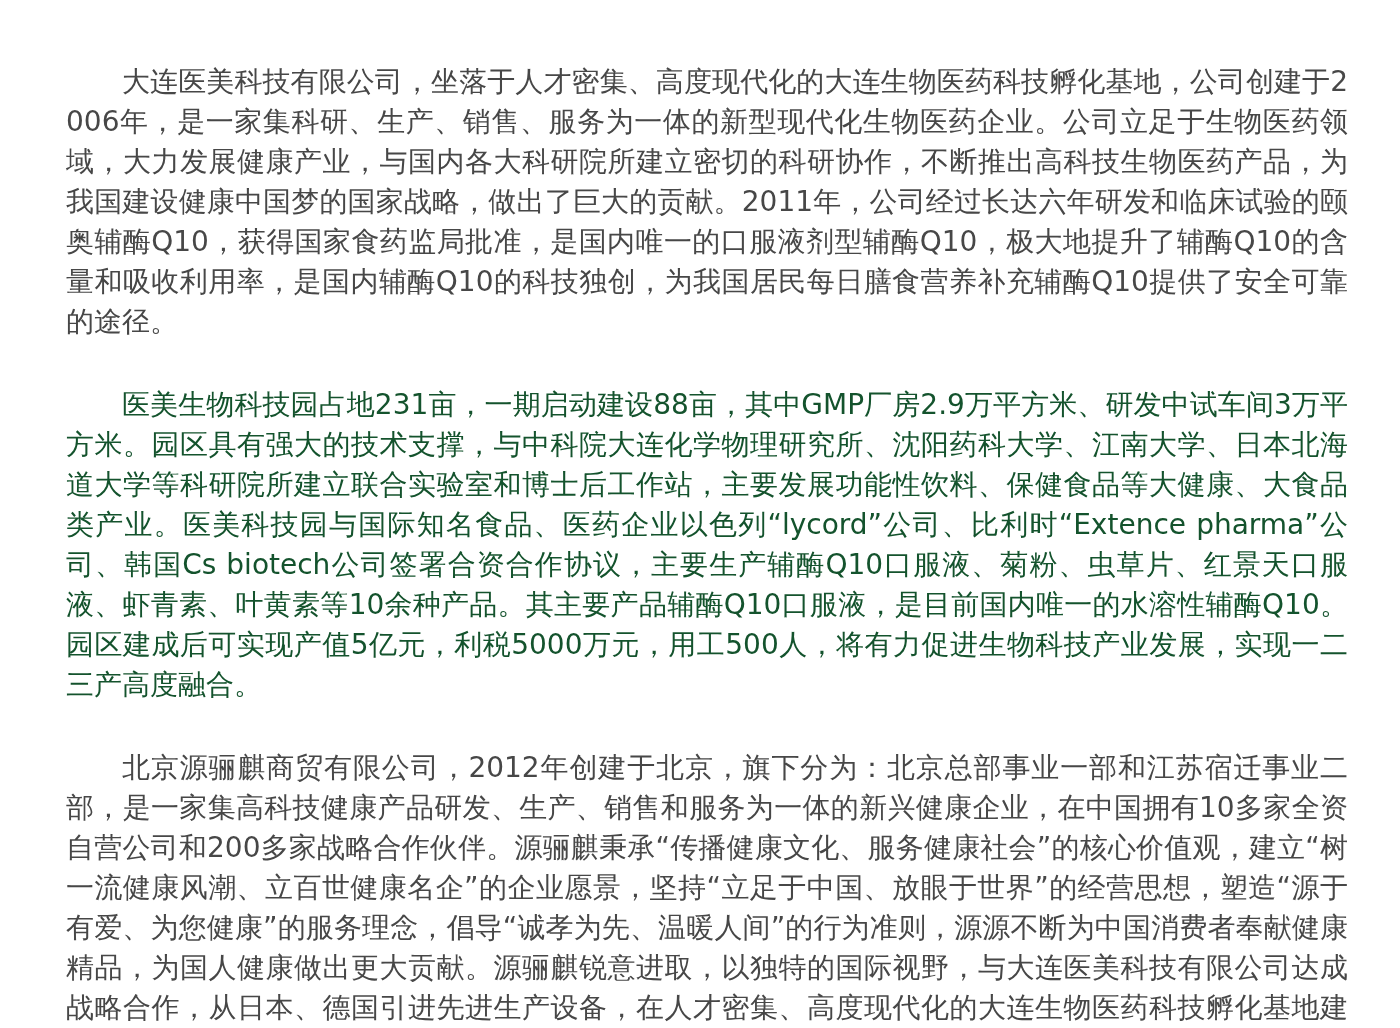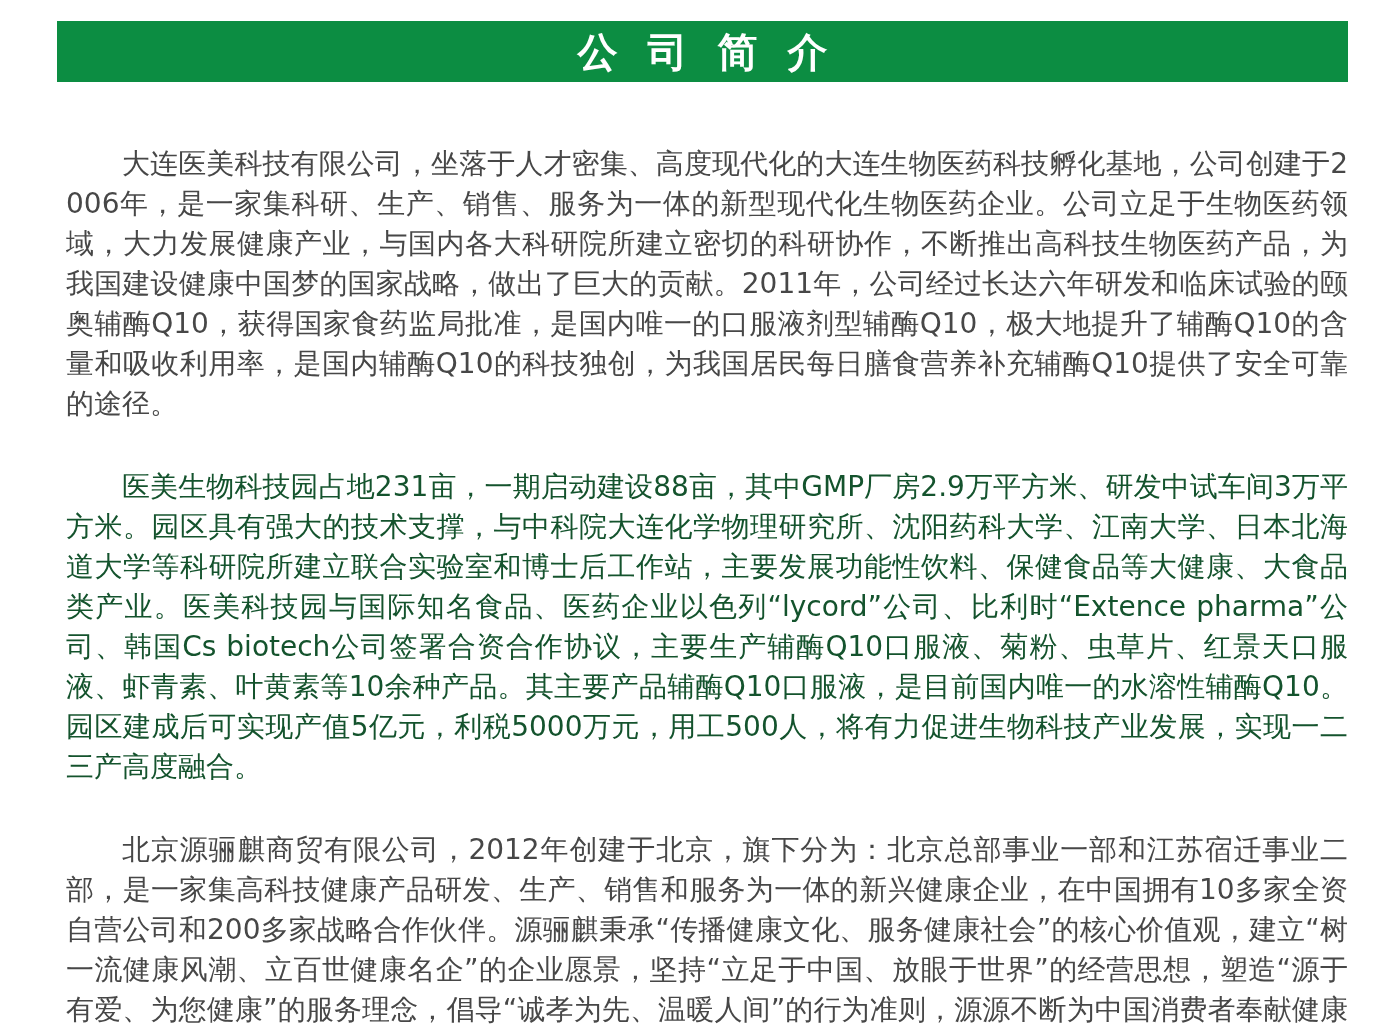--- a/index.html
+++ b/index.html
@@ -50,21 +50,18 @@
     word-break: break-all;
   }
   .content p:last-child {
     margin-bottom: 0;
   }
 </style>
 </head>
 <body>
 
 <div class="page">
-  <div class="banner" style="background: rgb(12, 141, 66);">
-    <h1 class="banner-title" style="color: rgb(255, 255, 255);">公 司 简 介</h1>
-  </div>
   <div class="content">
     <p style="color: rgb(71, 71, 71);">大连医美科技有限公司，坐落于人才密集、高度现代化的大连生物医药科技孵化基地，公司创建于2006年，是一家集科研、生产、销售、服务为一体的新型现代化生物医药企业。公司立足于生物医药领域，大力发展健康产业，与国内各大科研院所建立密切的科研协作，不断推出高科技生物医药产品，为我国建设健康中国梦的国家战略，做出了巨大的贡献。2011年，公司经过长达六年研发和临床试验的颐奥辅酶Q10，获得国家食药监局批准，是国内唯一的口服液剂型辅酶Q10，极大地提升了辅酶Q10的含量和吸收利用率，是国内辅酶Q10的科技独创，为我国居民每日膳食营养补充辅酶Q10提供了安全可靠的途径。</p>
     <p style="color: #14532d;">医美生物科技园占地231亩，一期启动建设88亩，其中GMP厂房2.9万平方米、研发中试车间3万平方米。园区具有强大的技术支撑，与中科院大连化学物理研究所、沈阳药科大学、江南大学、日本北海道大学等科研院所建立联合实验室和博士后工作站，主要发展功能性饮料、保健食品等大健康、大食品类产业。医美科技园与国际知名食品、医药企业以色列“lycord”公司、比利时“Extence pharma”公司、韩国Cs biotech公司签署合资合作协议，主要生产辅酶Q10口服液、菊粉、虫草片、红景天口服液、虾青素、叶黄素等10余种产品。其主要产品辅酶Q10口服液，是目前国内唯一的水溶性辅酶Q10。园区建成后可实现产值5亿元，利税5000万元，用工500人，将有力促进生物科技产业发展，实现一二三产高度融合。</p>
     <p style="color: rgb(71, 71, 71);">北京源骊麒商贸有限公司，2012年创建于北京，旗下分为：北京总部事业一部和江苏宿迁事业二部，是一家集高科技健康产品研发、生产、销售和服务为一体的新兴健康企业，在中国拥有10多家全资自营公司和200多家战略合作伙伴。源骊麒秉承“传播健康文化、服务健康社会”的核心价值观，建立“树一流健康风潮、立百世健康名企”的企业愿景，坚持“立足于中国、放眼于世界”的经营思想，塑造“源于有爱、为您健康”的服务理念，倡导“诚孝为先、温暖人间”的行为准则，源源不断为中国消费者奉献健康精品，为国人健康做出更大贡献。源骊麒锐意进取，以独特的国际视野，与大连医美科技有限公司达成战略合作，从日本、德国引进先进生产设备，在人才密集、高度现代化的大连生物医药科技孵化基地建立了通过GMP标准认证的生产车间，采用严格的生产工艺和生产流程管理，保证产品的品质卓越。</p>
   </div>
 </div>
 
 </body></html>

